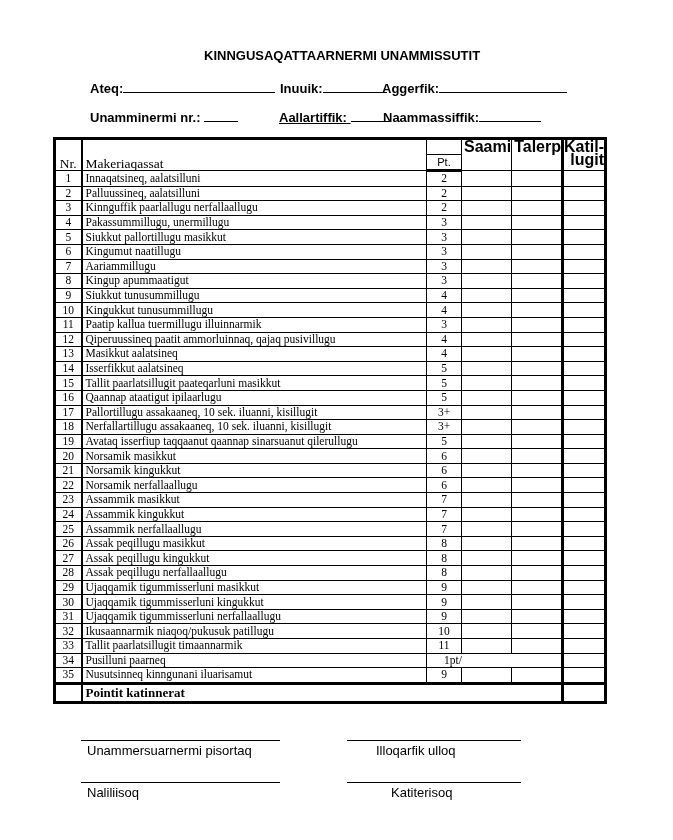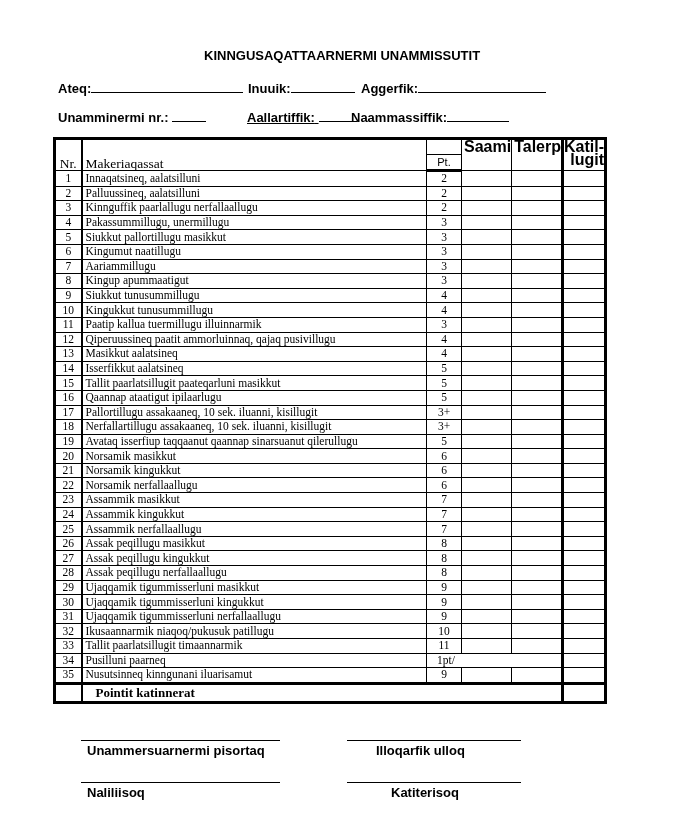--- a/index.html
+++ b/index.html
@@ -3,58 +3,58 @@
 <meta charset="utf-8">
 <style>
   html, body { margin: 0; padding: 0; background: #ffffff; }
   body { width: 673px; height: 840px; position: relative; overflow: hidden; color: #000; }
   .sans { font-family: "Liberation Sans", sans-serif; }
 
   .title { position: absolute; top: 48px; left: 0; width: 673px; text-align: left; font-size: 13px; font-weight: bold; }
   .title span { position: absolute; left: 166px; margin-left: 38px; }
 
   .field-row { position: absolute; left: 58px; font-size: 13px; font-weight: bold; white-space: nowrap; }
-  .field { position: absolute; display: inline-block; }
+  .field { position: absolute; display: inline-block; margin-left: 32px; }
   .field .line { display: inline-block; border-bottom: 1.3px solid #000; height: 12px; vertical-align: baseline; }
 
   table.form { position: absolute; left: 53px; top: 137px; border-collapse: collapse; border: 3px solid #000; table-layout: fixed; }
   table.form td { border: 1px solid #000; padding: 0; height: 13.6px; line-height: 13px; font-size: 11.5px; font-family: "Liberation Serif", serif; overflow: hidden; white-space: nowrap; }
   table.form td.nr { text-align: center; }
   table.form td.desc { padding-left: 3px; border-left: 2.5px solid #000; }
   table.form td.pt { text-align: center; margin-top: 29px; }
   table.form td.katil { border-left: 3px solid #000; }
   table.form tr.head td { height: 14px; font-family: "Liberation Sans", sans-serif; font-size: 16px; font-weight: bold; vertical-align: bottom; }
   table.form tr.head td.hdr-nr, table.form tr.head td.hdr-desc { font-family: "Liberation Serif", serif; font-size: 13.5px; font-weight: normal; line-height: 13px; }
   table.form tr.head td.hdr-pt { font-family: "Liberation Sans", sans-serif; font-size: 11px; font-weight: normal; text-align: center; }
   table.form tr.head-top td { height: 14px; }
   table.form tr.head-bottom td { border-bottom: 3px solid #000; }
   table.form tr.total td { height: 16px; border-top: 3px solid #000; font-weight: bold; font-size: 13px; }
-  table.form tr.total td.desc { padding-left: 13px; }
+  table.form tr.total td.desc { padding-left: 3px; }
   .hdr-saami, .hdr-talerp { text-align: left; padding-left: 2px !important; vertical-align: top !important; }
   .hdr-katil { text-align: right; font-size: 12px; line-height: 13px !important; vertical-align: top !important; white-space: normal !important; }
 
-  .sig { position: absolute; font-size: 13px; font-weight: bold; font-family: "Liberation Sans", sans-serif; }
+  .sig { position: absolute; font-size: 13px; font-weight: normal; font-family: "Liberation Sans", sans-serif; }
   .sig .rule { border-top: 1.3px solid #000; }
   .sig .lbl { margin-top: 2px; }
 </style>
 </head>
 <body>
 
 <div class="title sans">
   <span>KINNGUSAQATTAARNERMI UNAMMISSUTIT</span>
 </div>
 
 <div class="field-row sans" style="top:80px;">
   <div class="field" style="left:0px;">
     <span>Ateq:</span><span class="line" style="width:152px;"></span>
   </div>
   <div class="field" style="left:190px;">
     <span>Inuuik:</span><span class="line" style="width:64px;"></span>
   </div>
-  <div class="field" style="left:303px;">
+  <div class="field" style="left:292px;">
     <span>Aggerfik:</span><span class="line" style="width:128px;"></span>
   </div>
 </div>
 
 <div class="field-row sans" style="top:109px;">
   <div class="field" style="left:0px;">
     <span>Unamminermi nr.:</span>&nbsp;<span class="line" style="width:34px;"></span>
   </div>
   <div class="field" style="left:189px;text-decoration:underline;">
     <span>Aallartiffik:</span>&nbsp;<span class="line" style="width:38px;"></span>
@@ -348,21 +348,21 @@
         <td class="nr">33</td>
         <td class="desc">Tallit paarlatsillugit timaannarmik</td>
         <td class="pt">11</td>
         <td></td>
         <td></td>
         <td class="katil"></td>
       </tr>
       <tr>
         <td class="nr">34</td>
         <td class="desc">Pusilluni paarneq</td>
-        <td colspan="3" style="text-align: left; padding-left: 10px;">1pt/</td>
+        <td colspan="3" style="text-align: left; padding-left: 17px;">1pt/</td>
         <td class="katil"></td>
       </tr>
       <tr>
         <td class="nr">35</td>
         <td class="desc">Nusutsinneq kinngunani iluarisamut</td>
         <td class="pt">9</td>
         <td></td>
         <td></td>
         <td class="katil"></td>
       </tr>

